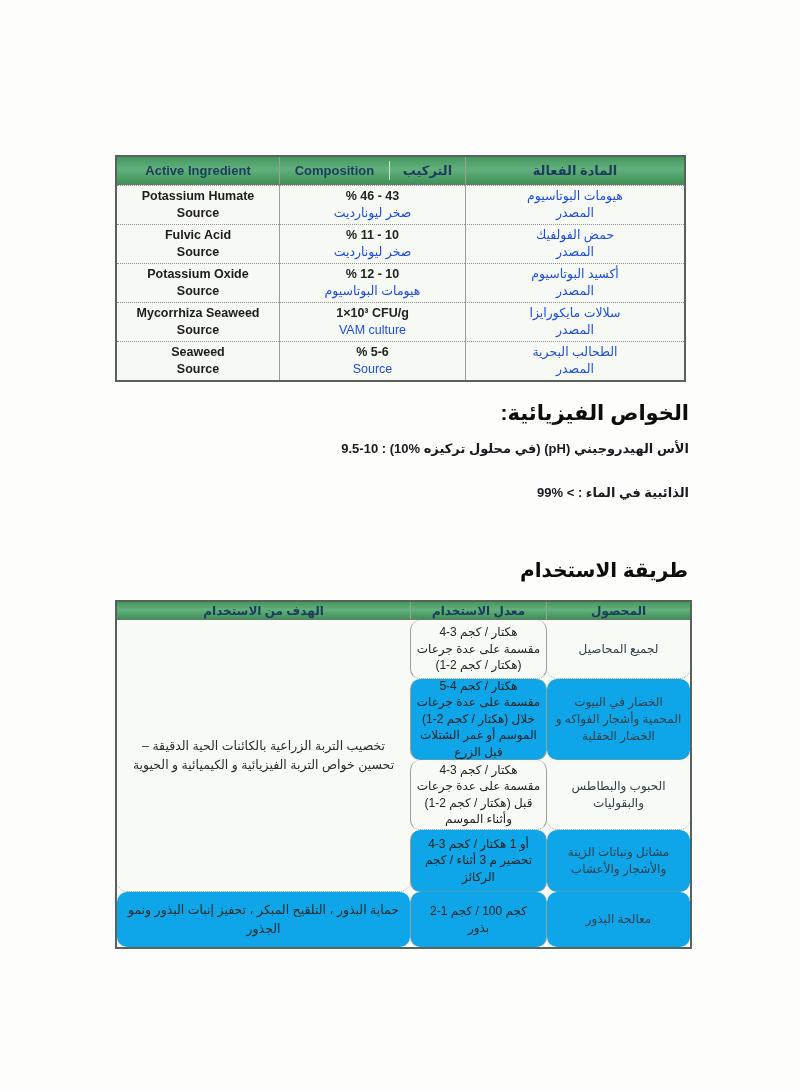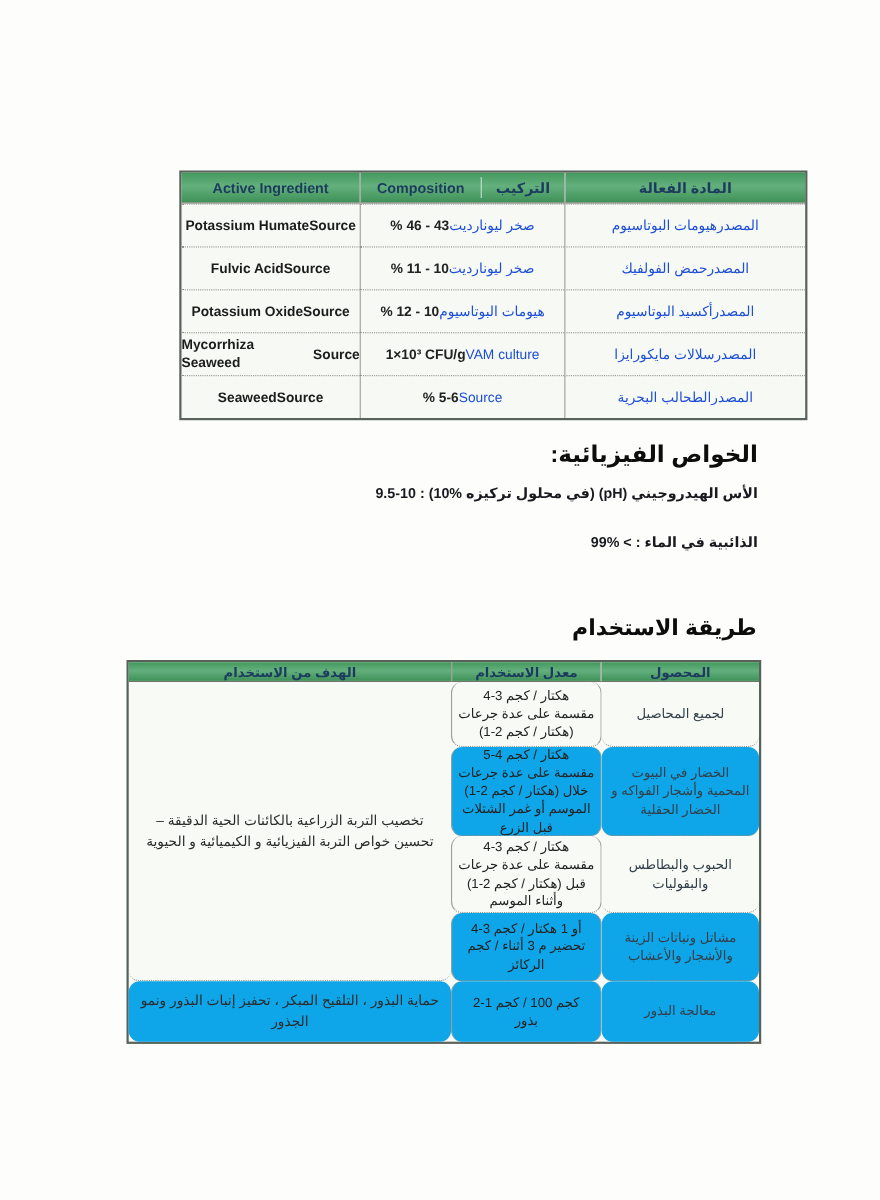--- a/index.html
+++ b/index.html
@@ -7,33 +7,33 @@
     position:relative;width:800px;height:1091px;overflow:hidden;
     background:#fdfdfb;
     font-family:"Liberation Sans","DejaVu Sans",sans-serif;
     color:#1d1d1d;
   }
   
   .t1{
     position:absolute;left:115px;top:155px;width:567px;
     display:grid;grid-template-columns:162px 186px 219px;
     grid-template-rows:28px repeat(5,39px);
-    border:2px solid #59625a;background:#f7f9f4;margin-left:48px;
+    border:2px solid #59625a;background:#f7f9f4;
   }
   .t1-h{
     background:linear-gradient(180deg,#43985d 0%,#63b07d 45%,#3f9158 100%);
     color:#1c3b5e;font-weight:bold;display:flex;align-items:center;justify-content:center;
     font-size:13px;border-bottom:1px solid #6e776e;
   }
   .t1-h.split{justify-content:stretch;padding:0;}
   .t1-h.split .seg{flex:1;display:flex;align-items:center;justify-content:center;height:100%;}
   .t1-h.split .seg.en{flex:1.45;}
   .t1-h.split .divider{width:1px;height:70%;background:rgba(235,243,234,.75);}
   .t1-c{
-    display:flex;flex-direction:row;justify-content:center;align-items:center;
+    display:flex;flex-direction:column;justify-content:center;align-items:center;
     font-size:12.5px;line-height:17px;
   }
   .t1 .colline{border-left:1px solid #9aa096;}
   .t1 .rowline{border-top:1px dotted #8f948c;}
   .t1 .en-name{font-weight:bold;color:#1c1c1c;}
   .t1 .val{font-weight:bold;color:#222;text-align:right;}
   .t1 .arname{color:#1d4ed8;}
   
   .phys-title{
     position:absolute;left:115px;top:401px;width:574px;text-align:right;direction:rtl;

